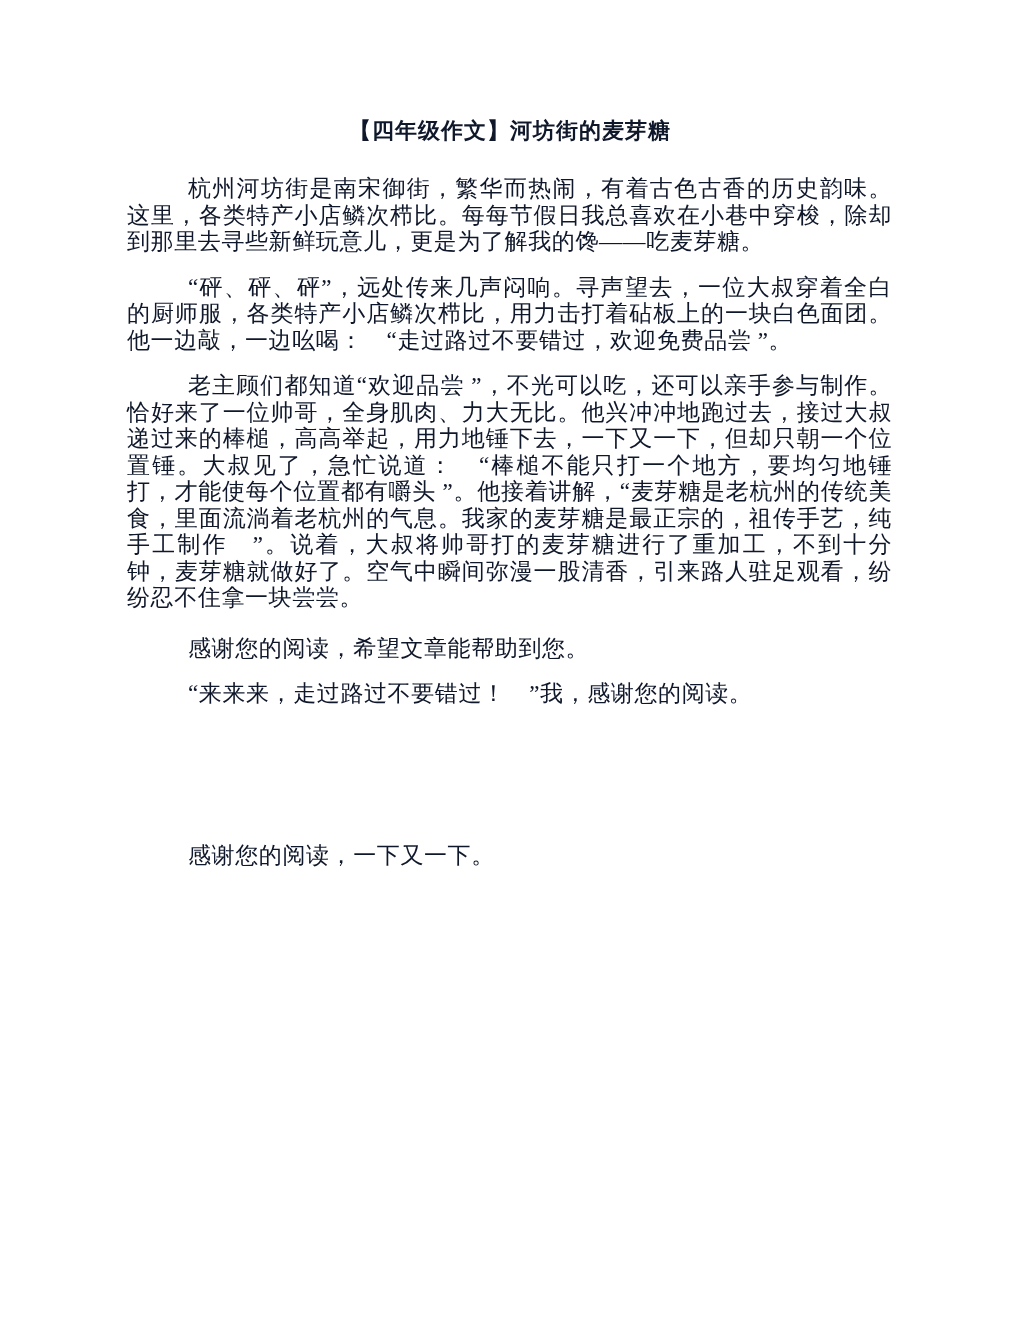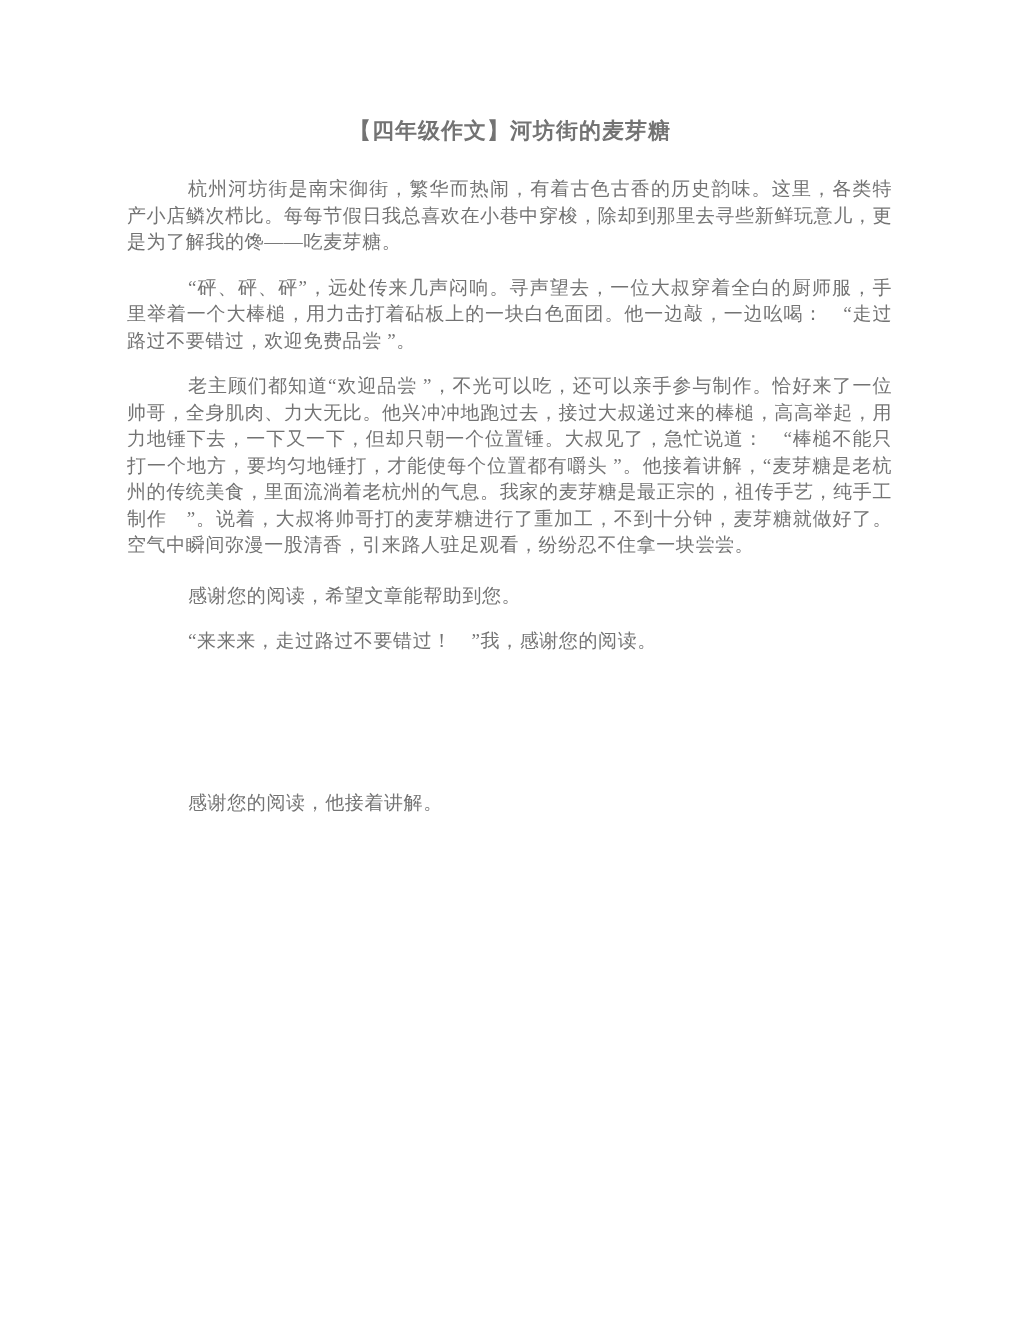--- a/index.html
+++ b/index.html
@@ -5,39 +5,39 @@
   html, body {
     margin: 0;
     padding: 0;
     background: #ffffff;
   }
   .page {
     position: relative;
     width: 1020px;
     height: 1276px;
     background: #ffffff;
-    color: #737373;
+    color: #0f172a;
     font-family: "Liberation Serif", serif;
     overflow: hidden;
   }
   .doc-title {
     margin: 0;
     padding-top: 116px;
     text-align: center;
     font-size: 22px;
     font-weight: bold;
     line-height: 30px;
     letter-spacing: 1px;
   }
   .content {
     padding: 30px 128px 0 127px;
   }
   p.body-para {
     margin: 0 0 19px 0;
-    font-size: 19px;
+    font-size: 23px;
     line-height: 26.5px;
     text-align: justify;
     text-indent: 61px;
     letter-spacing: 0.6px;
     word-break: break-all;
   }
   p.thanks-para {
     margin-top: 24px;
   }
   p.footer-para {
@@ -50,23 +50,23 @@
 </style>
 </head>
 <body>
 
 <div class="page">
   <h1 class="doc-title">【四年级作文】河坊街的麦芽糖</h1>
 
   <div class="content">
     <p class="body-para">杭州河坊街是南宋御街，繁华而热闹，有着古色古香的历史韵味。这里，各类特产小店鳞次栉比。每每节假日我总喜欢在小巷中穿梭，除却到那里去寻些新鲜玩意儿，更是为了解我的馋——吃麦芽糖。</p>
 
-    <p class="body-para">“砰、砰、砰”，远处传来几声闷响。寻声望去，一位大叔穿着全白的厨师服，手里举着一个大棒槌，用力击打着砧板上的一块白色面团。他一边敲，一边吆喝：　“走过路过不要错过，欢迎免费品尝 ”。</p>
+    <p class="body-para">“砰、砰、砰”，远处传来几声闷响。寻声望去，一位大叔穿着全白的厨师服，各类特产小店鳞次栉比，用力击打着砧板上的一块白色面团。他一边敲，一边吆喝：　“走过路过不要错过，欢迎免费品尝 ”。</p>
 
     <p class="body-para">老主顾们都知道“欢迎品尝 ”，不光可以吃，还可以亲手参与制作。恰好来了一位帅哥，全身肌肉、力大无比。他兴冲冲地跑过去，接过大叔递过来的棒槌，高高举起，用力地锤下去，一下又一下，但却只朝一个位置锤。大叔见了，急忙说道：　“棒槌不能只打一个地方，要均匀地锤打，才能使每个位置都有嚼头 ”。他接着讲解，“麦芽糖是老杭州的传统美食，里面流淌着老杭州的气息。我家的麦芽糖是最正宗的，祖传手艺，纯手工制作　”。说着，大叔将帅哥打的麦芽糖进行了重加工，不到十分钟，麦芽糖就做好了。空气中瞬间弥漫一股清香，引来路人驻足观看，纷纷忍不住拿一块尝尝。</p>
 
     <p class="body-para thanks-para">感谢您的阅读，希望文章能帮助到您。</p>
 
     <p class="body-para"><span class="bold-seg">“来来来，</span><span>走过路过不要错过！　”我，感谢您的阅读。</span></p>
 
-    <p class="body-para footer-para">感谢您的阅读，他接着讲解。</p>
+    <p class="body-para footer-para">感谢您的阅读，一下又一下。</p>
   </div>
 </div>
 
 </body></html>

